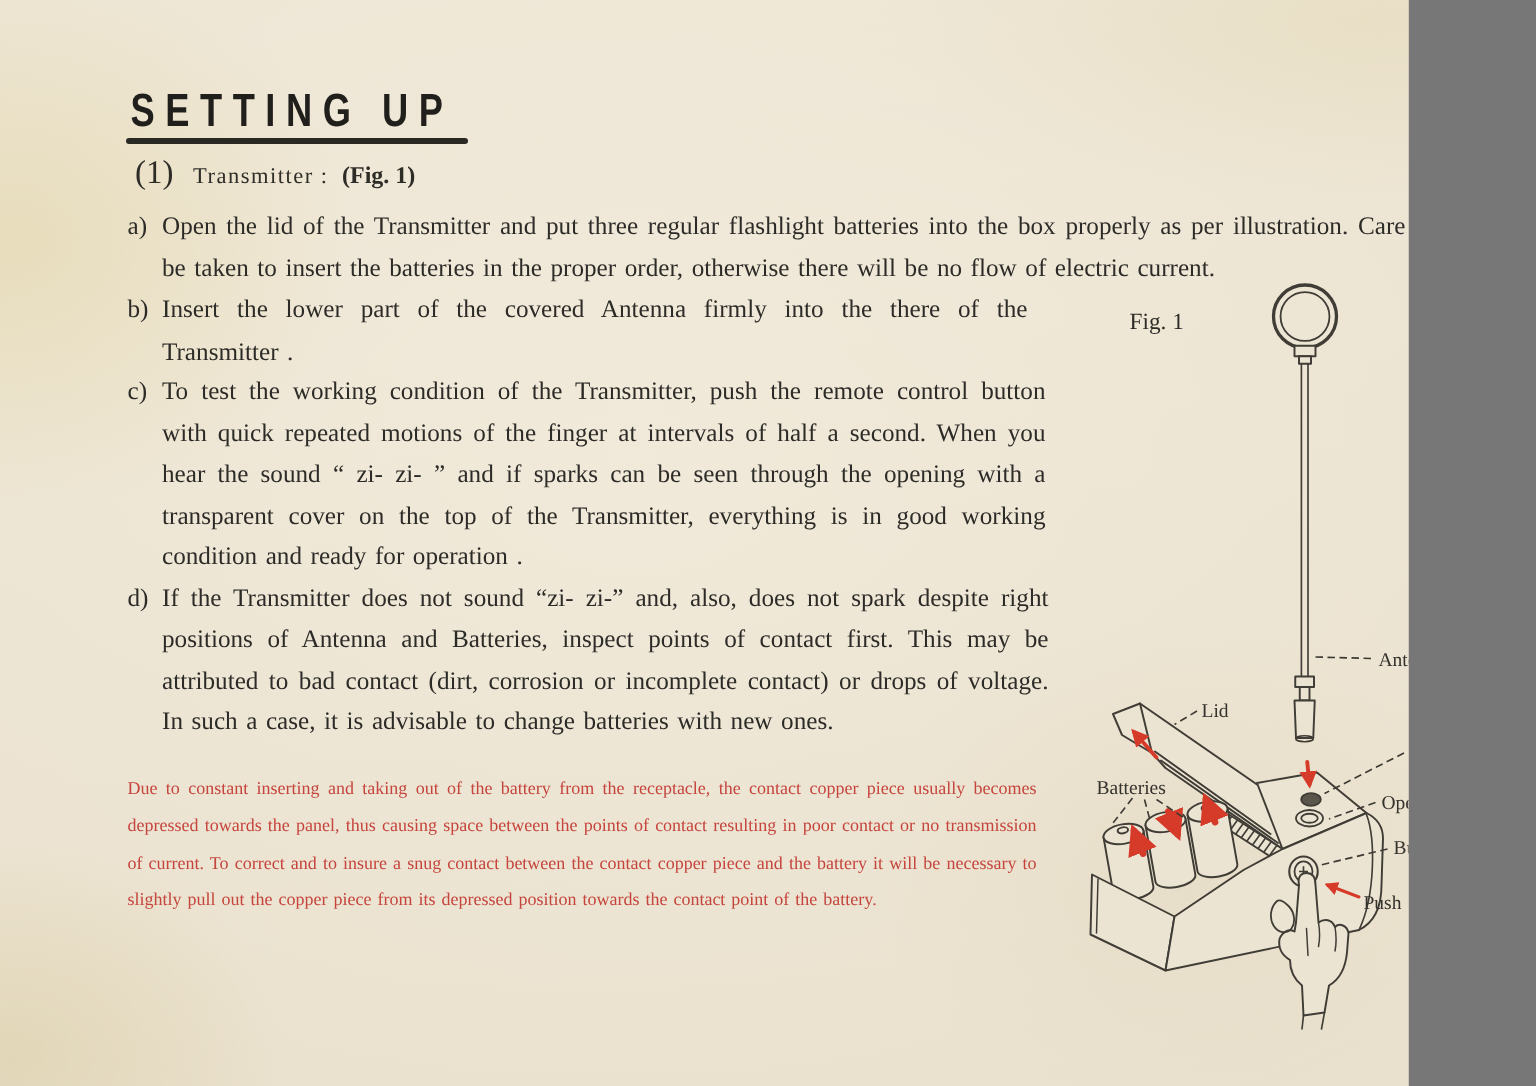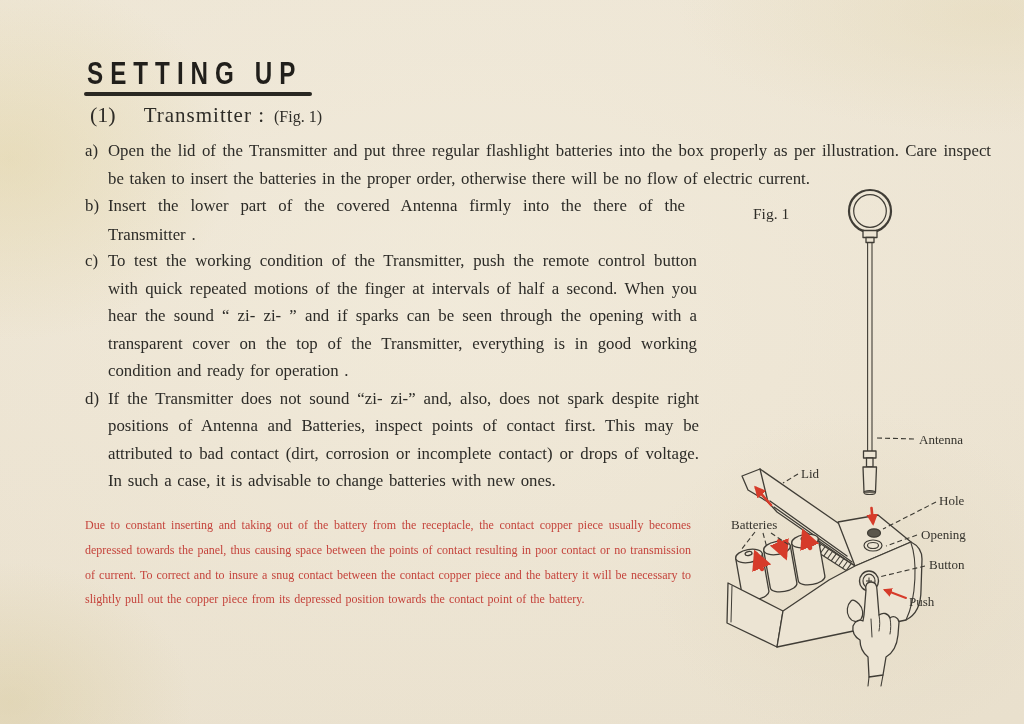--- a/index.html
+++ b/index.html
@@ -1,38 +1,38 @@
 <!DOCTYPE html>
 <html><head>
 <meta charset="utf-8">
 <style>
   html,body{margin:0;padding:0;background:#777;}
   .page{
-    position:relative;width:1024px;height:724px;overflow:hidden;
+    position:relative;width:939px;height:724px;overflow:hidden;
     font-family:"Liberation Serif", serif;color:#2c2b27;
     background-color:#ece4d3;
     background-image:
       radial-gradient(ellipse 320px 260px at 1% 22%, rgba(216,198,128,0.30), rgba(216,198,128,0) 70%),
       radial-gradient(ellipse 260px 200px at 1% 97%, rgba(208,192,135,0.32), rgba(208,192,135,0) 70%),
       radial-gradient(ellipse 420px 160px at 97% 2%, rgba(224,211,170,0.35), rgba(224,211,170,0) 75%),
       radial-gradient(ellipse 300px 240px at 84% 80%, rgba(226,216,192,0.45), rgba(226,216,192,0) 70%),
       radial-gradient(ellipse 900px 620px at 45% 42%, rgba(250,246,233,0.35), rgba(250,246,233,0) 85%),
       linear-gradient(176deg,#ede5d4 0%, #ebe2d0 55%, #e9e0cd 100%);
   }
   .title{
     position:absolute;left:87px;top:56px;
     font-family:"Liberation Sans", sans-serif;font-weight:bold;
     font-size:31px;letter-spacing:9px;color:#211f1b;
     transform:scaleX(0.78);transform-origin:left top;white-space:nowrap;
   }
   .title-underline{position:absolute;left:84px;top:92px;width:228px;height:3.5px;background:#2a2822;border-radius:2px;}
   .subheading{position:absolute;left:90px;top:102px;white-space:nowrap;color:#2e2c27;}
   .subheading .idx{font-size:22px;}
-  .subheading .name{font-size:21px;margin-left:28px;letter-spacing:1px;}
-  .subheading .figref{font-size:16px;margin-left:9px;}
+  .subheading .name{font-size:15px;margin-left:13px;letter-spacing:1px;}
+  .subheading .figref{font-size:16px;margin-left:9px;font-weight:bold;}
   .step{position:absolute;left:85px;text-align:justify;font-size:16.8px;word-spacing:1.5px;}
   .step .lbl{position:absolute;left:0;top:0;}
   .step .txt{display:block;padding-left:23px;}
   .step-a{top:137px;width:906px;line-height:28px;}
   .step-b{top:191px;width:600px;line-height:29px;}
   .step-c{top:247px;width:612px;line-height:27.5px;}
   .step-d{top:385px;width:614px;line-height:27.3px;}
   .warning{
     position:absolute;left:85px;top:513px;width:606px;
     font-size:12px;line-height:24.8px;color:#c5443c;text-align:justify;word-spacing:1px;

